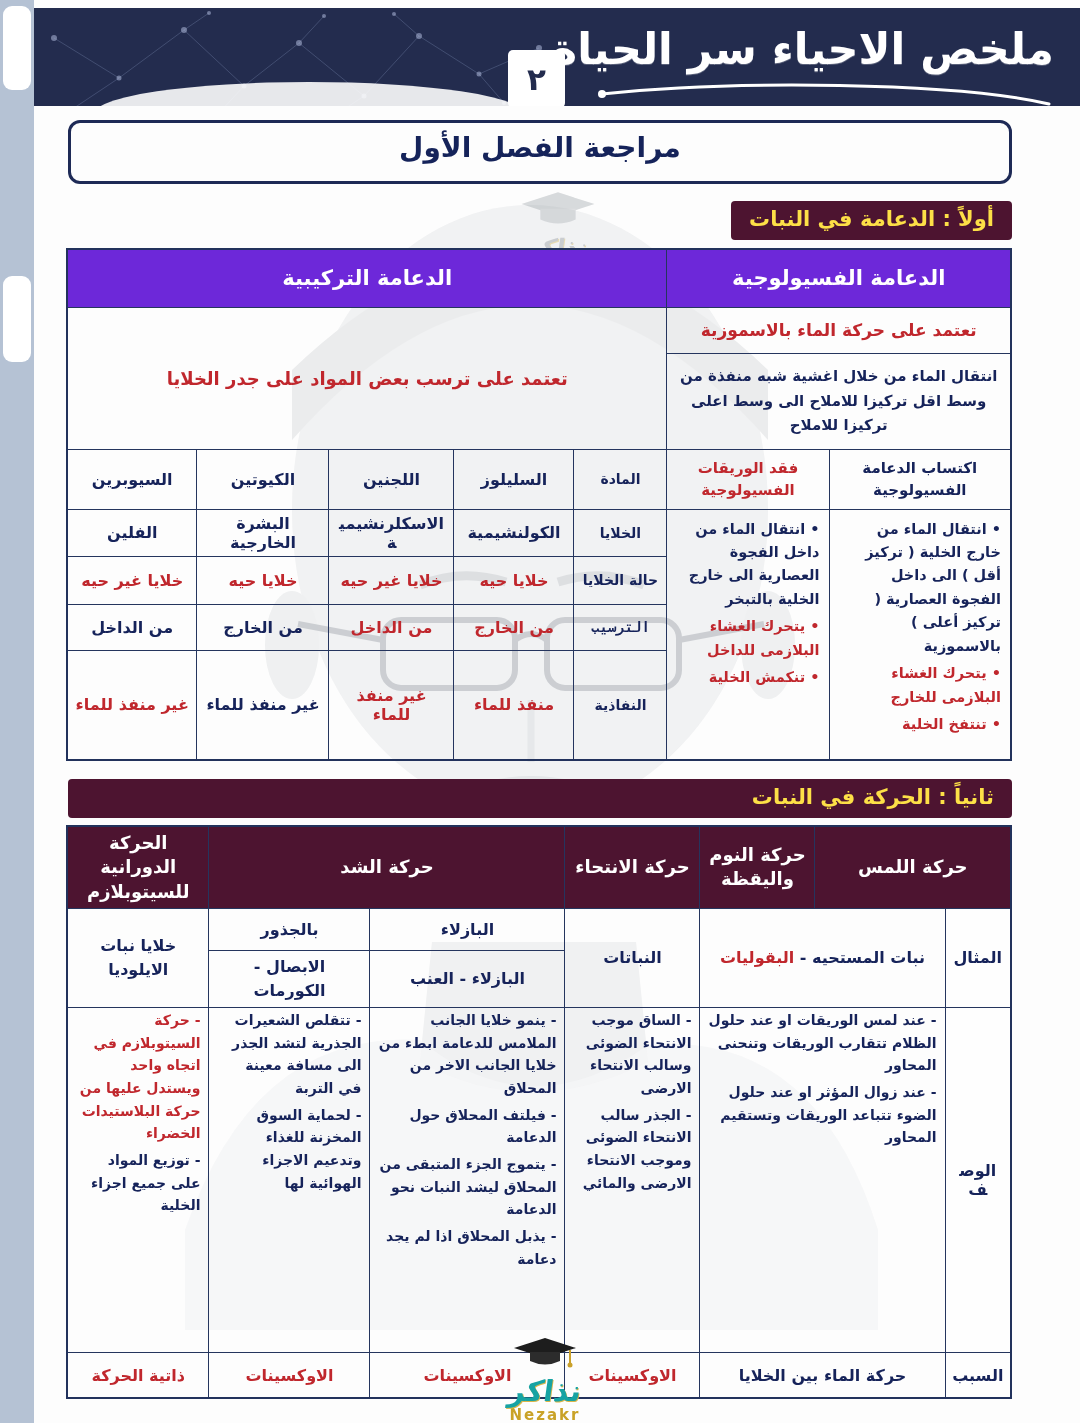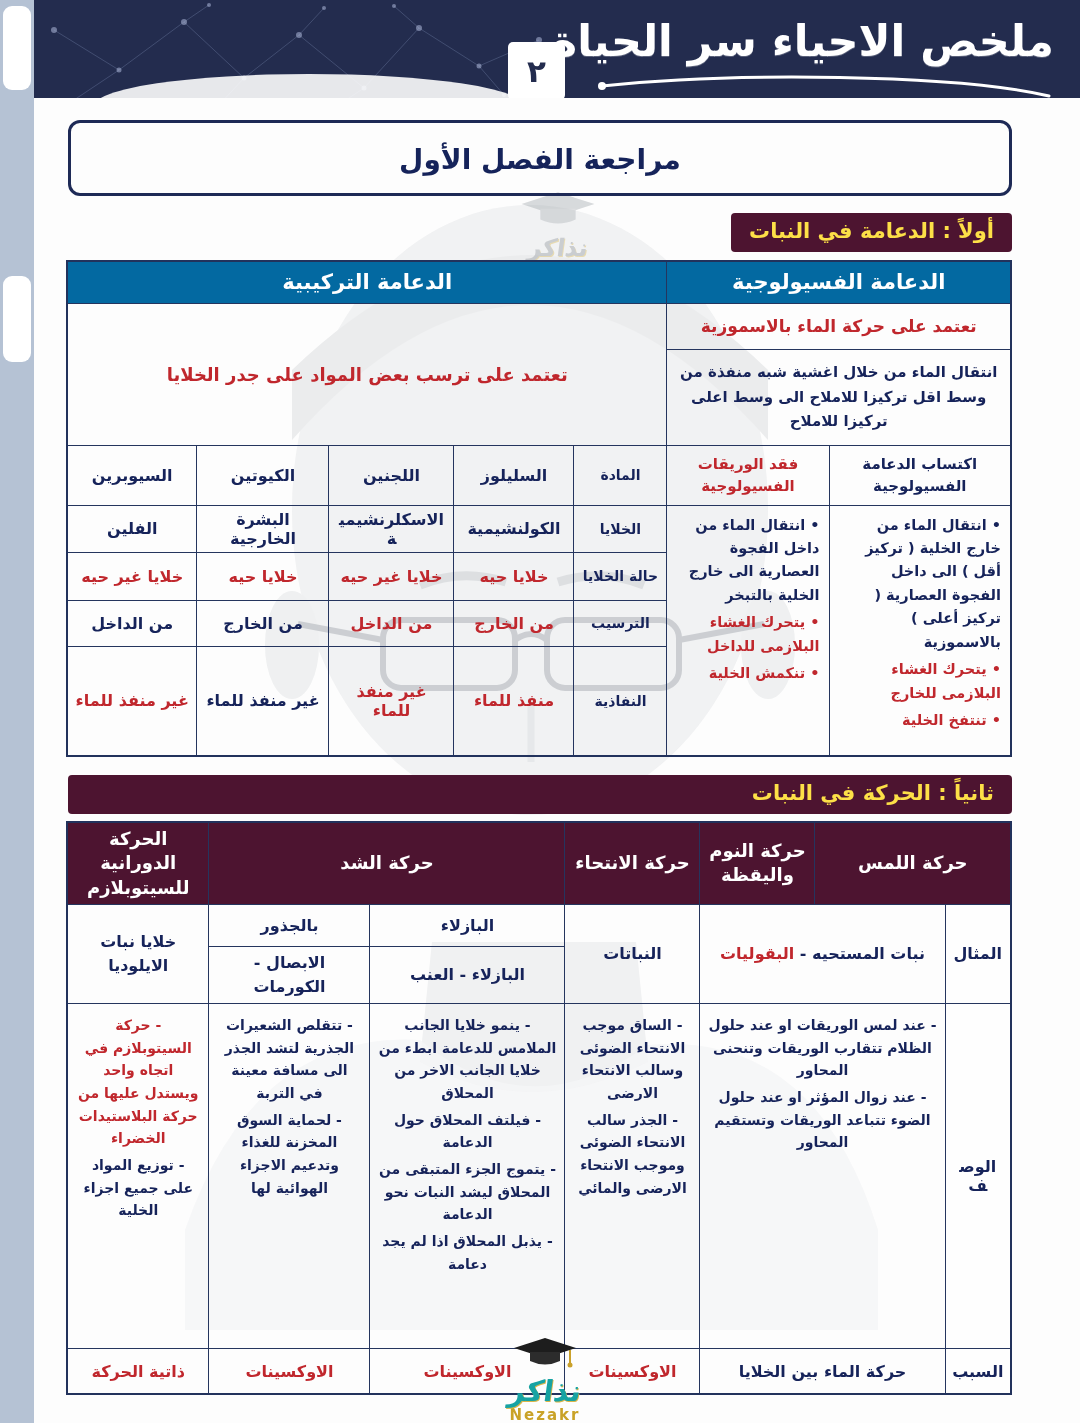--- a/index.html
+++ b/index.html
@@ -7,68 +7,68 @@
   body { font-family:"DejaVu Sans", sans-serif; background:#e8e8e8; }
   .page { position:relative; width:1080px; height:1423px; background:#fdfdfd; overflow:hidden; direction:rtl; }
 
   
   .side-strip { position:absolute; left:0; top:0; width:34px; height:1423px; background:#b5c2d4; z-index:4; }
   .thumb { position:absolute; left:3px; width:28px; background:#ffffff; border-radius:9px; }
   .thumb1 { top:6px; height:84px; }
   .thumb2 { top:276px; height:86px; }
 
   
-  .banner { position:absolute; left:34px; right:0; top:0; height:98px; background:#232c4e; z-index:3; overflow:hidden; }
+  .banner { position:absolute; left:34px; right:0; top:8px; height:98px; background:#232c4e; z-index:3; overflow:hidden; }
   .net { position:absolute; left:0; top:0; z-index:1; }
   .banner-curve { position:absolute; bottom:-40px; left:60px; width:430px; height:64px; background:#fdfdfd; border-radius:50%; z-index:1; opacity:.9; }
   .banner-title { position:absolute; top:16px; right:26px; color:#ffffff; font-size:43px; font-weight:bold; z-index:2; text-shadow:0 1px 0 rgba(255,255,255,.25); }
   .swoosh { position:absolute; top:70px; right:26px; z-index:2; }
   .page-num { position:absolute; left:474px; top:42px; width:57px; height:58px; background:#ffffff; border-radius:5px; display:flex; align-items:center; justify-content:center; color:#232c4e; font-size:31px; font-weight:bold; z-index:3; }
 
   
   .face { position:absolute; left:0; top:0; z-index:0; pointer-events:none; }
   .logo-top { position:absolute; left:498px; top:190px; z-index:1; opacity:.38; text-align:center; width:120px; }
   .logo-top .logo-ar { color:#8d9298; font-size:24px; }
   .logo-bottom { position:absolute; left:470px; top:1336px; width:150px; text-align:center; z-index:5; }
   .logo-ar { color:#17a3a3; font-size:29px; font-weight:bold; transform:skewX(-8deg); text-shadow:1px 1px 0 #d9b64a; }
   .logo-en { color:#c9a227; font-size:15px; font-weight:bold; letter-spacing:2px; margin-top:-2px; }
 
   
   .content { position:absolute; left:68px; top:120px; width:944px; z-index:2; }
-  .title-box { border:3px solid #1e2a56; border-radius:12px; padding:20px 10px 10px; text-align:center; color:#15235a; font-weight:bold; }
+  .title-box { border:3px solid #1e2a56; border-radius:12px; padding:8px 10px 10px; text-align:center; color:#15235a; font-weight:bold; }
   .title-box .l1 { font-size:28px; margin-bottom:7px; }
   .title-box .l2 { font-size:31px; }
   .sec-bar { background:#4d1430; color:#fde047; font-weight:bold; font-size:21px; padding:6px 18px 9px; border-radius:4px; }
   .sec1 { width:fit-content; margin:17px 0 8px; }
   .sec2 { margin:18px 0 7px; }
 
   table { border-collapse:collapse; width:100%; table-layout:fixed; border:2.5px solid #22325c; }
   td { border:1.6px solid #25355e; text-align:center; vertical-align:middle; color:#16235a; font-weight:bold; padding:4px 6px; word-wrap:break-word; }
   .red { color:#c0272d; }
 
-  .t1-hdr { background:#0369a1; color:#ffffff; font-size:21px; height:42px; }
+  .t1-hdr { background:#6d28d9; color:#ffffff; font-size:21px; height:58px; }
   .note  { font-size:17px; height:46px; }
   .noteb { font-size:18px; }
   .detail { font-size:15px; line-height:1.65; padding:6px 12px; height:96px; }
   .colhdr { font-size:15px; height:60px; line-height:1.5; }
   .rowlbl { font-size:14px; }
   .gcell  { font-size:16px; }
   .r-b { height:46px; }
   .r-c { height:48px; }
-  .r-d { height:46px; }
+  .r-d { height:46px;font-family:Liberation Mono, monospace; }
   .r-e { height:110px; }
   .bullets { vertical-align:top; text-align:right; font-size:14.5px; line-height:1.62; padding:8px 9px; }
   .li { margin-bottom:4px; }
 
   .t2-hdr td { background:#4d1430; color:#ffffff; font-size:18px; height:62px; line-height:1.35; }
   .t2 .lbl { font-size:16px; background:rgba(255,255,255,.55); }
   .t2 .ex { font-size:16px; line-height:1.5; }
   .t2 .subhdr { font-size:16px; height:42px; }
   .t2 .exval { height:56px; }
-  .t2 .desc { vertical-align:top; text-align:center; font-size:14px; line-height:1.62; padding:10px 8px; height:345px; }
+  .t2 .desc { vertical-align:top; text-align:right; font-size:14px; line-height:1.62; padding:1px 8px; height:345px; }
   .t2 .cause { font-size:16px; height:46px; }
 </style>
 </head>
 <body>
 
 <div class="page">
 
   <svg class="face" width="1080" height="1423" viewBox="0 0 1080 1423">
     <g opacity="0.5">
       <ellipse cx="530" cy="510" rx="238" ry="305" fill="#e4e6e8"></ellipse>

